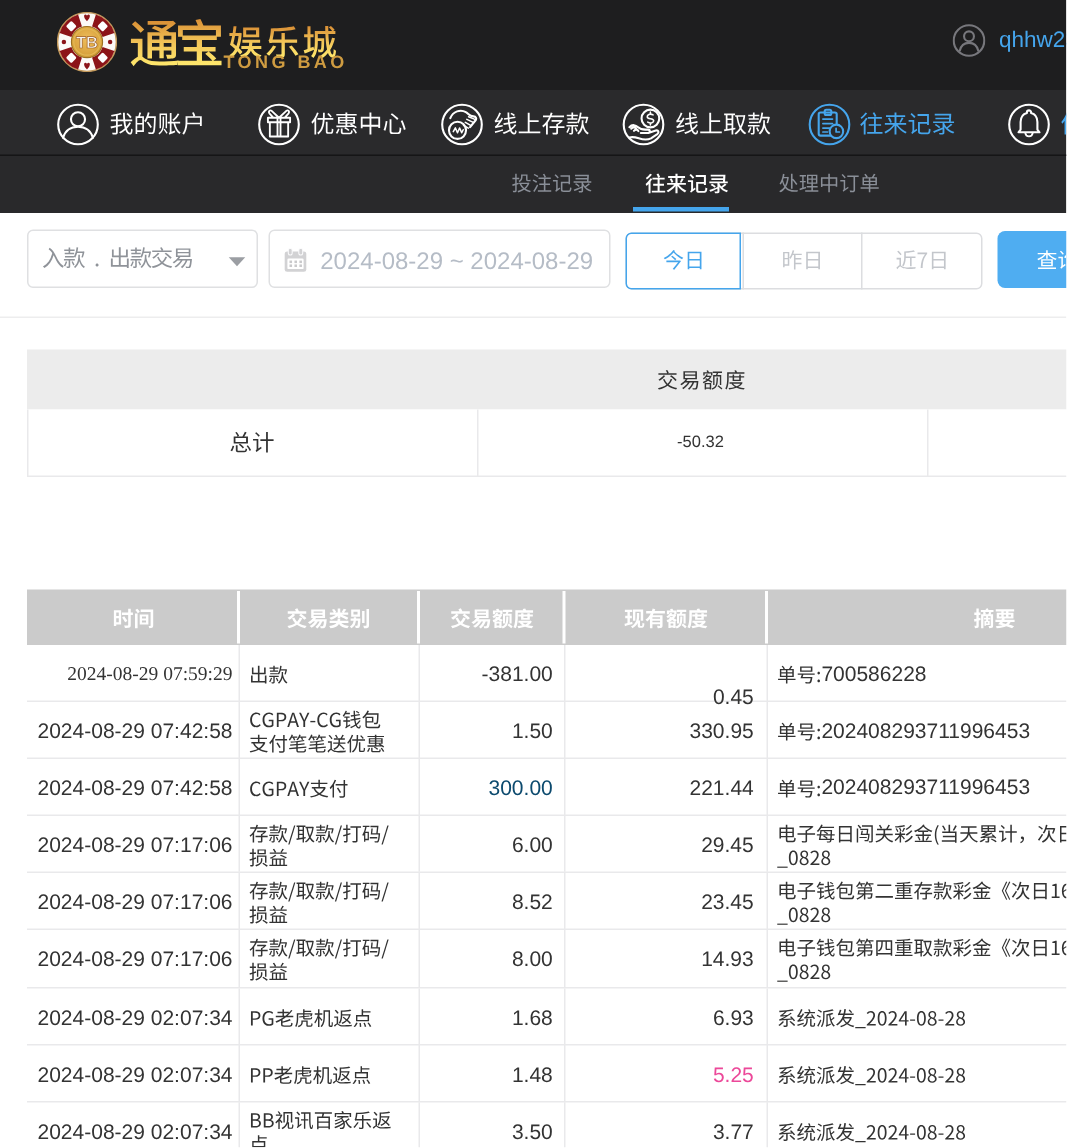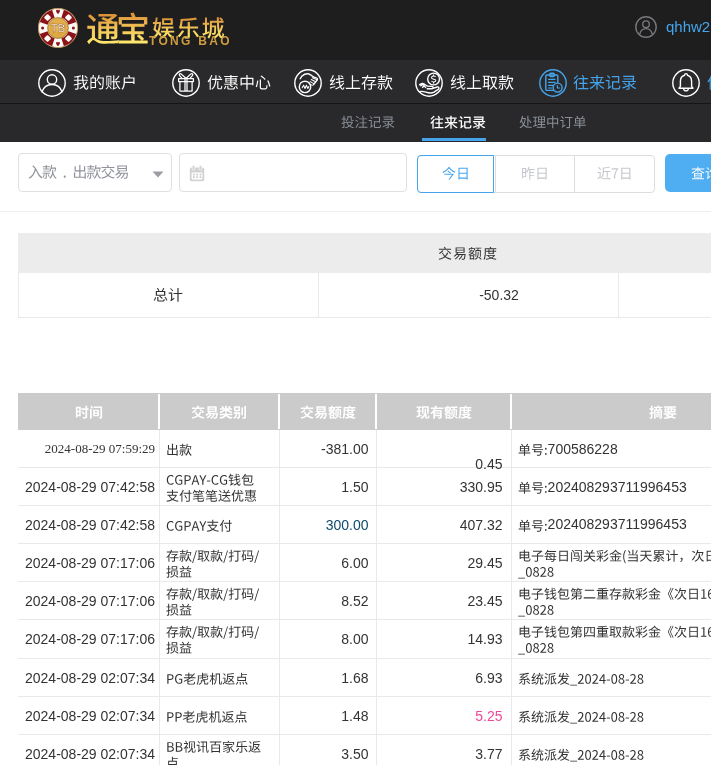--- a/index.html
+++ b/index.html
@@ -313,20 +313,21 @@
 <rect x="3.2" y="0.6" width="2.6" height="4.4" rx="1.1" fill="#d2d2d4" stroke="#fbfbfc" stroke-width="0.7"></rect>
 <rect x="10.2" y="0.6" width="2.6" height="4.4" rx="1.1" fill="#d2d2d4" stroke="#fbfbfc" stroke-width="0.7"></rect>
 <rect x="2.6" y="7.4" width="10.8" height="7" rx="0.8" fill="#fff"></rect>
       <rect x="4.0" y="8.7" width="1.7" height="1.7" fill="#c9c9cb"></rect>
       <rect x="7.3" y="8.7" width="1.7" height="1.7" fill="#c9c9cb"></rect>
       <rect x="10.6" y="8.7" width="1.7" height="1.7" fill="#c9c9cb"></rect>
       <rect x="4.0" y="11.3" width="1.7" height="1.7" fill="#c9c9cb"></rect>
       <rect x="7.3" y="11.3" width="1.7" height="1.7" fill="#c9c9cb"></rect>
       <rect x="10.6" y="11.3" width="1.7" height="1.7" fill="#c9c9cb"></rect>
     </svg>
+    <div style="position:absolute;top:167.0px;font-family:'Liberation Sans',sans-serif;font-size:16px;font-weight:normal;color:#b5bcc6;white-space:pre;line-height:16px;left:213.5px;">2024-08-29 ~ 2024-08-29</div>
     <div style="position:absolute;left:417.0px;top:154.5px;width:238.0px;height:38.0px;background:#fff;border:1px solid #dcdde0;border-radius:4px;"></div>
     <div style="position:absolute;left:494.5px;top:154.5px;width:0.0px;height:38.0px;border-left:1px solid #dcdde0;"></div>
     <div style="position:absolute;left:574.0px;top:154.5px;width:0.0px;height:38.0px;border-left:1px solid #dcdde0;"></div>
     <div style="position:absolute;left:417.0px;top:154.5px;width:77.0px;height:38.0px;background:#fff;border:1px solid #45a5ec;border-radius:4px 0 0 4px;"></div>
     <svg style="position:absolute;left:442.0px;top:165.7px;overflow:visible" width="28.0" height="16.2">
       <g fill="#45a5ec" transform="translate(0,12.60) scale(0.05600)">
         <use href="#g39" x="0.0"></use>
         <use href="#g40" x="250.0"></use>
       </g>
     </svg>
@@ -362,21 +363,21 @@
     <div style="position:absolute;left:18.0px;top:273.0px;width:900.0px;height:44.5px;background:#fff;border-bottom:1px solid #e9e9eb;"></div>
     <div style="position:absolute;left:18.0px;top:273.0px;width:0.0px;height:44.5px;border-left:1px solid #e9e9eb;"></div>
     <div style="position:absolute;left:317.5px;top:273.0px;width:0.0px;height:44.5px;border-left:1px solid #e9e9eb;"></div>
     <div style="position:absolute;left:617.5px;top:273.0px;width:0.0px;height:44.5px;border-left:1px solid #e9e9eb;"></div>
     <svg style="position:absolute;left:152.5px;top:287.4px;overflow:visible" width="30.0" height="17.4">
       <g fill="#333" transform="translate(0,13.50) scale(0.06000)">
         <use href="#g48" x="0.0"></use>
         <use href="#g49" x="250.0"></use>
       </g>
     </svg>
-    <div style="position:absolute;top:287.6px;font-family:'Liberation Sans',sans-serif;font-size:14px;font-weight:normal;color:#333;white-space:pre;line-height:14px;left:467.0px;transform:translateX(-50%);margin-left:32px;">-50.32</div>
+    <div style="position:absolute;top:287.6px;font-family:'Liberation Sans',sans-serif;font-size:11px;font-weight:normal;color:#333;white-space:pre;line-height:14px;left:467.0px;transform:translateX(-50%);">-50.32</div>
     <div style="position:absolute;left:18.0px;top:393.0px;width:800.0px;height:37.2px;background:#cbcbcb;"></div>
     <div style="position:absolute;left:158.0px;top:394.0px;width:2.0px;height:35.2px;background:#fff;"></div>
     <div style="position:absolute;left:278.0px;top:394.0px;width:2.0px;height:35.2px;background:#fff;"></div>
     <div style="position:absolute;left:375.0px;top:394.0px;width:2.0px;height:35.2px;background:#fff;"></div>
     <div style="position:absolute;left:510.0px;top:394.0px;width:2.0px;height:35.2px;background:#fff;"></div>
     <svg style="position:absolute;left:74.5px;top:404.7px;overflow:visible" width="28.0" height="16.2">
       <g fill="#fff" transform="translate(0,12.60) scale(0.05600)">
         <use href="#g50" x="0.0"></use>
         <use href="#g51" x="250.0"></use>
       </g>
@@ -485,21 +486,21 @@
         <use href="#g64" x="0.0"></use>
         <use href="#g65" x="159.5"></use>
         <use href="#g66" x="331.7"></use>
         <use href="#g67" x="490.0"></use>
         <use href="#g68" x="642.0"></use>
         <use href="#g72" x="774.8"></use>
         <use href="#g73" x="1024.8"></use>
       </g>
     </svg>
     <div style="position:absolute;top:518.0px;font-family:'Liberation Sans',sans-serif;font-size:14px;font-weight:normal;color:#0c4a6e;white-space:pre;line-height:14px;right:342.5px;">300.00</div>
-    <div style="position:absolute;top:518.0px;font-family:'Liberation Sans',sans-serif;font-size:14px;font-weight:normal;color:#333;white-space:pre;line-height:14px;right:208.5px;">407.32</div>
+    <div style="position:absolute;top:518.0px;font-family:'Liberation Sans',sans-serif;font-size:14px;font-weight:normal;color:#333;white-space:pre;line-height:14px;right:208.5px;">221.44</div>
     <svg style="position:absolute;left:518.0px;top:519.0px;overflow:visible" width="29.6" height="15.1">
       <g fill="#333" transform="translate(0,11.70) scale(0.05200)">
         <use href="#g33" x="0.0"></use>
         <use href="#g62" x="250.0"></use>
         <use href="#g63" x="500.0"></use>
       </g>
     </svg>
     <div style="position:absolute;top:517.4px;font-family:'Liberation Sans',sans-serif;font-size:14px;font-weight:normal;color:#333;white-space:pre;line-height:14px;left:547.6px;">202408293711996453</div>
     <div style="position:absolute;left:18.0px;top:580.6px;width:800.0px;height:1.0px;background:#e9e9eb;height:1px;"></div>
     <div style="position:absolute;left:159.0px;top:543.7px;width:1.0px;height:37.5px;background:#e9e9eb;width:1px;"></div>

